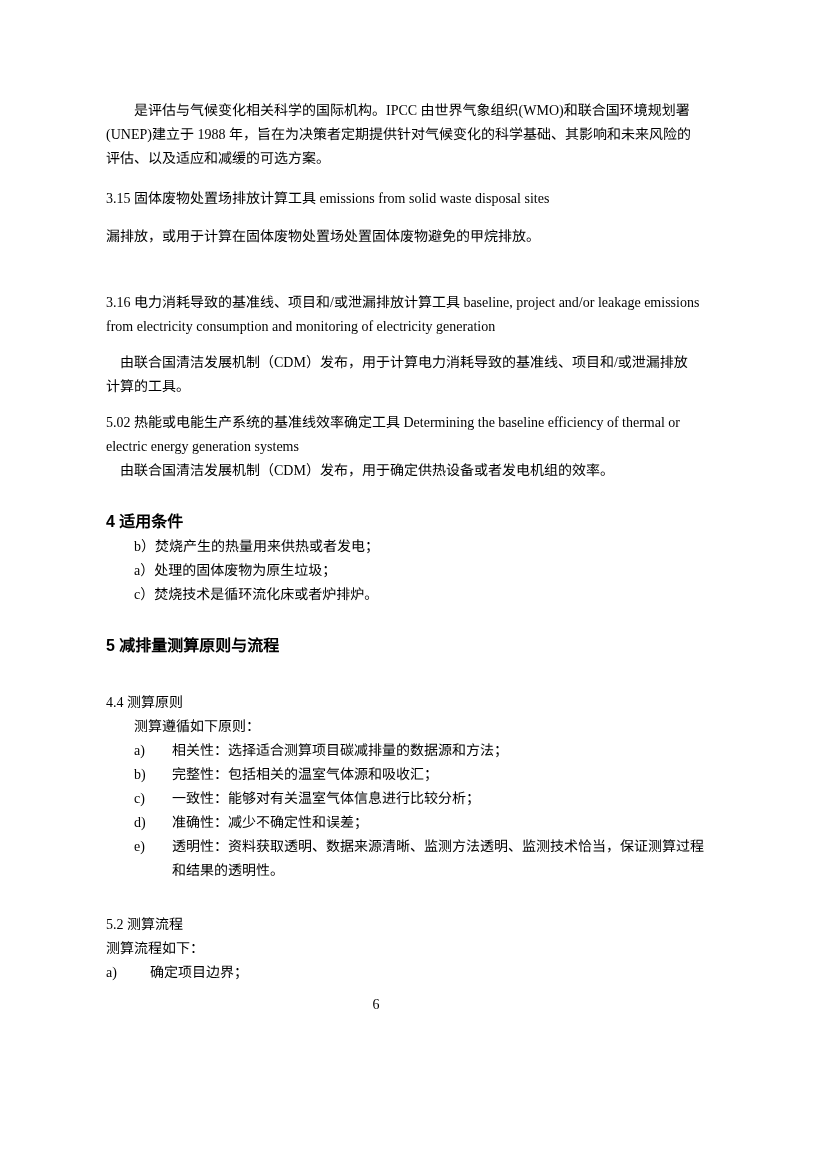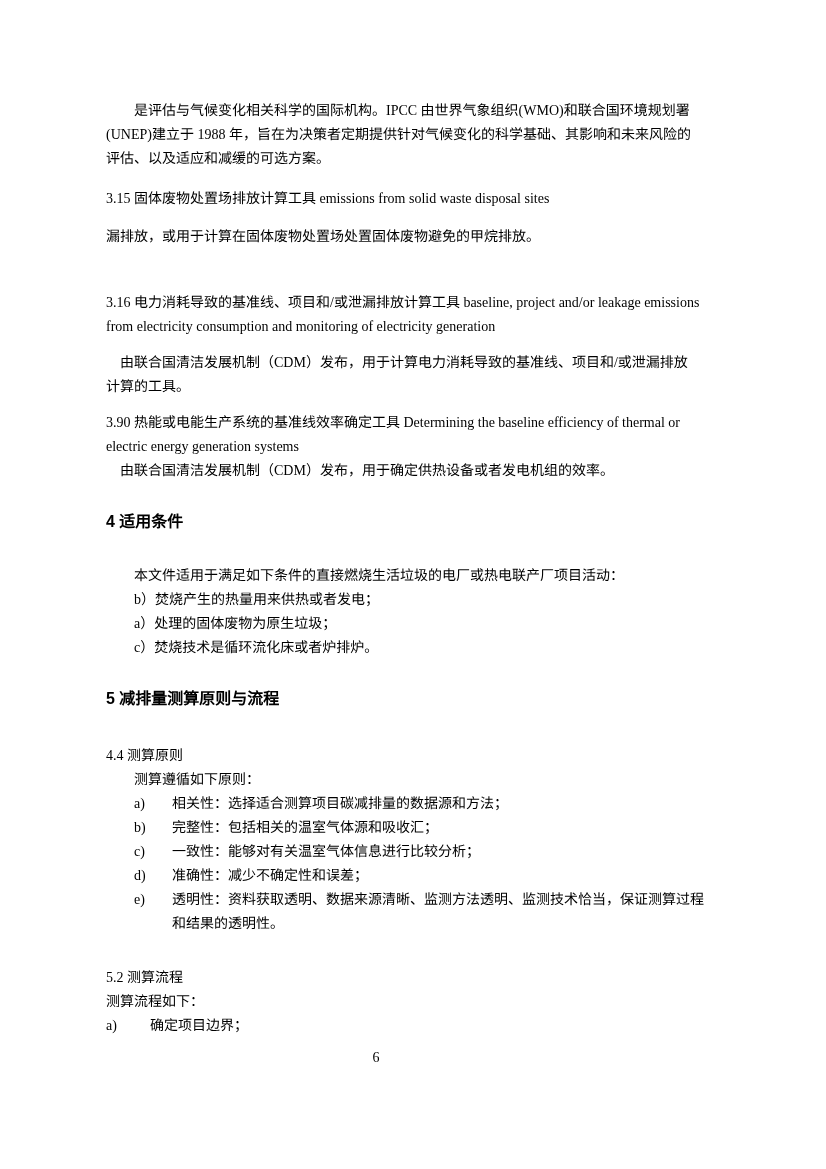--- a/index.html
+++ b/index.html
@@ -82,32 +82,29 @@
     <div class="block b-term316">
       <div class="line">3.16 电力消耗导致的基准线、项目和/或泄漏排放计算工具 baseline, project and/or leakage emissions</div>
       <div class="line">from electricity consumption and monitoring of electricity generation</div>
     </div>
     <div class="block b-def316">
       <div class="line indent-1">由联合国清洁发展机制（CDM）发布，用于计算电力消耗导致的基准线、项目和/或泄漏排放</div>
       <div class="line">计算的工具。</div>
     </div>
 
     <div class="block b-term317">
-      <div class="line">3.90 热能或电能生产系统的基准线效率确定工具 Determining the baseline efficiency of thermal or</div>
+      <div class="line">5.02 热能或电能生产系统的基准线效率确定工具 Determining the baseline efficiency of thermal or</div>
       <div class="line">electric energy generation systems</div>
     </div>
     <div class="block b-def317">
       <div class="line indent-1">由联合国清洁发展机制（CDM）发布，用于确定供热设备或者发电机组的效率。</div>
     </div>
 
     <h2 class="sec-heading b-sec4">4 适用条件</h2>
 
-    <div class="block b-s4intro">
-      <div class="line indent-2">本文件适用于满足如下条件的直接燃烧生活垃圾的电厂或热电联产厂项目活动：</div>
-    </div>
     <div class="block">
       <div class="line ml-2">b）焚烧产生的热量用来供热或者发电；</div>
       <div class="line ml-2">a）处理的固体废物为原生垃圾；</div>
       <div class="line ml-2">c）焚烧技术是循环流化床或者炉排炉。</div>
     </div>
 
     <h2 class="sec-heading b-sec5">5 减排量测算原则与流程</h2>
 
     <div class="block b-s51title">
       <div class="line">4.4 测算原则</div>

